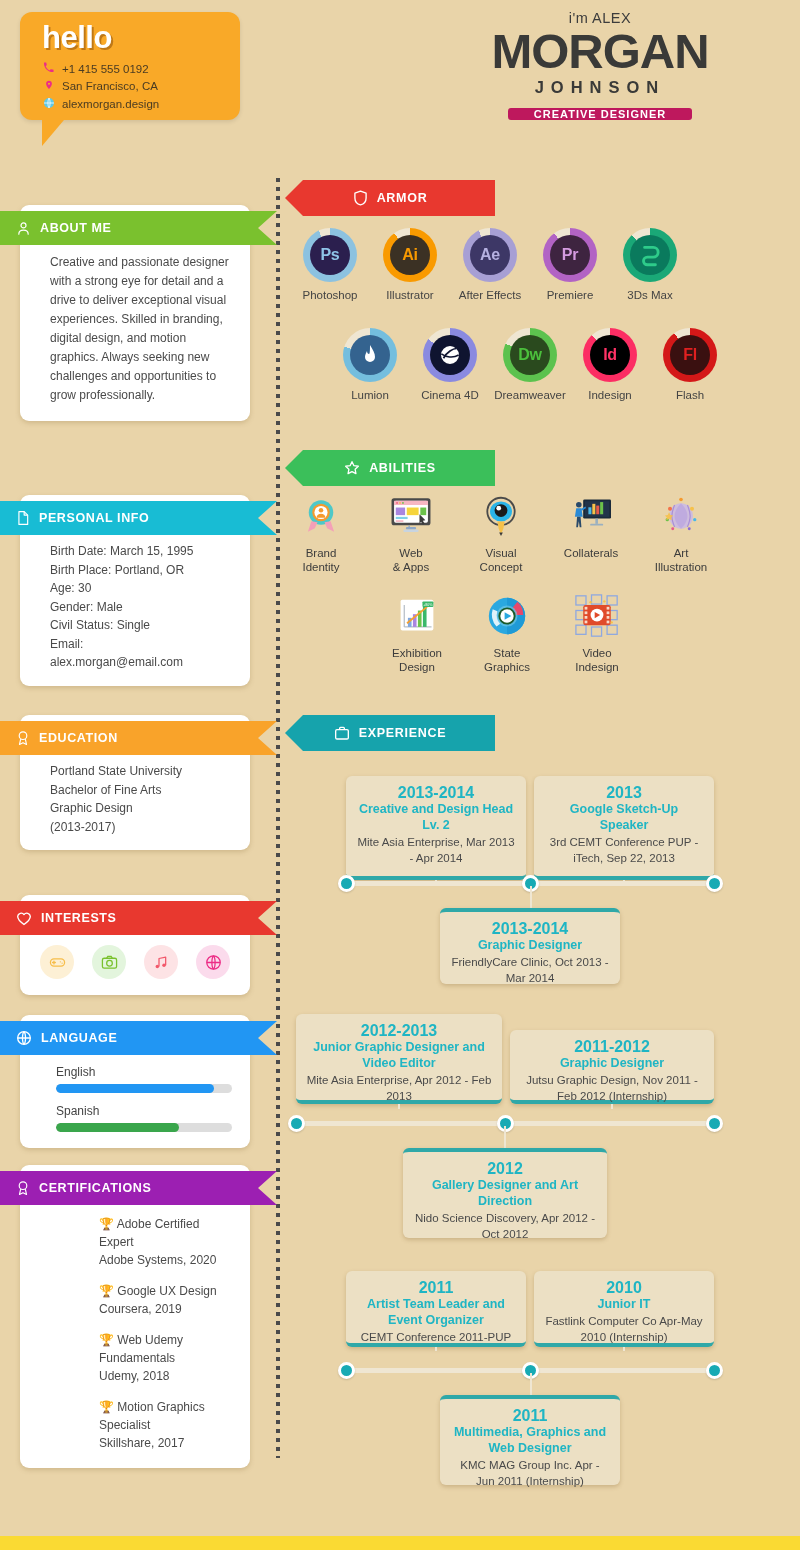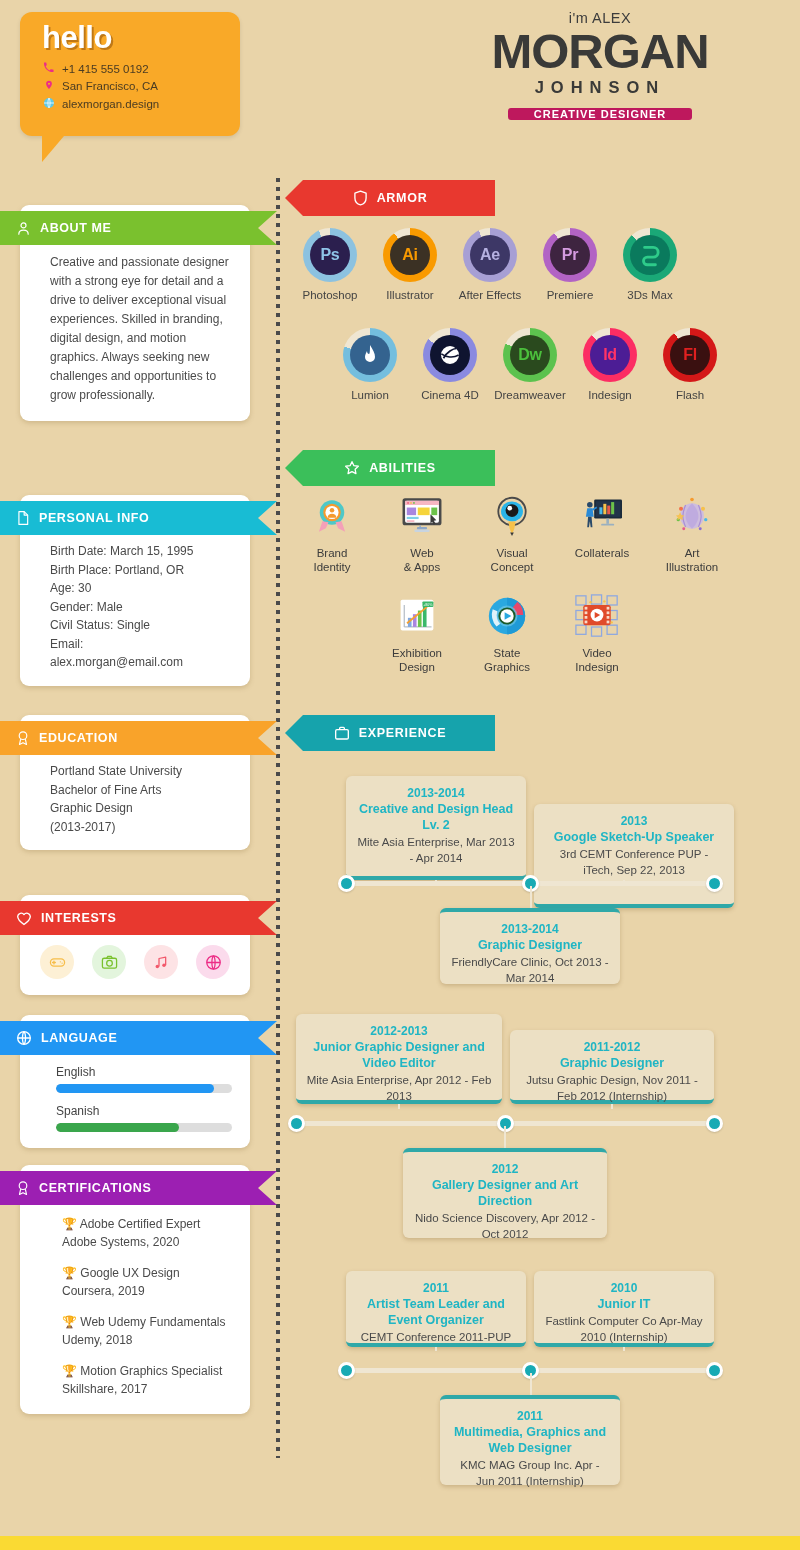--- a/index.html
+++ b/index.html
@@ -14,21 +14,21 @@
 
   
   .divider {
     position:absolute; left:276px; top:178px; width:4px; height:1280px;
     background-image:linear-gradient(#4a4a4a 50%, rgba(0,0,0,0) 0%);
     background-size:4px 9px; background-repeat:repeat-y;
   }
 
   
   .hello-box {
-    position:absolute; left:20px; top:12px; width:220px; height:124px;
+    position:absolute; left:20px; top:12px; width:220px; height:108px;
     background:#f9a928; border-radius:12px; padding:10px 0 0 22px;
     box-shadow:0 2px 4px rgba(0,0,0,.10);
   }
   .hello-box:after{
     content:""; position:absolute; left:22px; bottom:-26px;
     border-left:22px solid #f9a928; border-bottom:26px solid transparent;
   }
   .hello-word{
     font-size:31px; font-weight:700; color:#ffffff; letter-spacing:-.5px;
     text-shadow:2px 2px 0 rgba(120,60,0,.45); line-height:1;
@@ -88,21 +88,21 @@
   .abil .lbl{ font-size:11.5px; line-height:14px; color:#3c3c3c; }
 
   
   .xcard{
     position:absolute; background:#ece0c4; border-radius:6px;
     box-shadow:0 2px 4px rgba(140,110,60,.32);
     padding:9px 10px 10px; text-align:center;
   }
   .xcard.below{ border-top:4px solid #2fa8a8; }
   .xcard.above{ border-bottom:4px solid #2fa8a8; }
-  .xyear{ font-size:12px; color:#1fb5c4; font-weight:600; line-height:16px; }
+  .xyear{ font-size:16px; color:#1fb5c4; font-weight:600; line-height:16px; }
   .xrole{ font-size:12.5px; color:#1fb5c4; font-weight:800; line-height:16px; }
   .xdesc{ font-size:11.5px; color:#4a4a4a; line-height:16px; margin-top:1px; }
 
   .tline{ position:absolute; height:5px; background:#efe6d2; border-radius:3px; }
   .tdot{
     position:absolute; width:17px; height:17px; border-radius:50%;
     background:#18aab4; border:3px solid #fff; box-shadow:0 1px 2px rgba(0,0,0,.15);
   }
   .tstub{ position:absolute; width:2px; background:#efe6d2; }
 
@@ -267,21 +267,21 @@
   <div class="lbanner" style="top:1021px;background:#2196f3;">
     <svg width="16" height="16" viewBox="0 0 24 24">
         <circle cx="12" cy="12" r="9.5" fill="none" stroke="#fff" stroke-width="2"></circle>
         <path d="M2.5 12h19M12 2.5c3 3 3 16 0 19M12 2.5c-3 3-3 16 0 19" fill="none" stroke="#fff" stroke-width="2"></path>
       </svg>
     <span>LANGUAGE</span>
   </div>
 
   <div class="lcard" style="top:1165px;">
     <div style="height:34px"></div>
-    <div style="padding:16px 14px 16px 42px;">
+    <div style="padding:16px 14px 16px 42px;margin-left:37px;">
       <div class="certblock">
         <div class="certline"><span>🏆</span> <span>Adobe Certified Expert</span></div>
         <div class="certline">Adobe Systems, 2020</div>
       </div>
       <div class="certblock">
         <div class="certline"><span>🏆</span> <span>Google UX Design</span></div>
         <div class="certline">Coursera, 2019</div>
       </div>
       <div class="certblock">
         <div class="certline"><span>🏆</span> <span>Web Udemy Fundamentals</span></div>
@@ -378,41 +378,41 @@
       <div class="app">
     <div class="ring">
       <div class="ringbg" style="background:conic-gradient(#5cc24e 0deg 295deg, #efe6d2 295deg 360deg)"></div>
       <div class="core" style="background:#2a4a1e;color:#4bbf3c">Dw</div>
     </div>
     <div class="lbl">Dreamweaver</div>
   </div>
       <div class="app">
     <div class="ring">
       <div class="ringbg" style="background:conic-gradient(#fc2d63 0deg 317deg, #efe6d2 317deg 360deg)"></div>
-      <div class="core" style="background:#4c1d95;color:#ff3366">Id</div>
+      <div class="core" style="background:#000000;color:#ff3366">Id</div>
     </div>
     <div class="lbl">Indesign</div>
   </div>
       <div class="app">
     <div class="ring">
       <div class="ringbg" style="background:conic-gradient(#d41818 0deg 324deg, #efe6d2 324deg 360deg)"></div>
       <div class="core" style="background:#3a1010;color:#e02020">Fl</div>
     </div>
     <div class="lbl">Flash</div>
   </div>
     </div>
 
   <div class="rbanner" style="top:450px;width:210px;background:#3bbf5a;">
     <svg width="16" height="16" viewBox="0 0 24 24">
         <path d="M12 2.5l2.9 6 6.6.9-4.8 4.6 1.2 6.5L12 17.4 6.1 20.5l1.2-6.5L2.5 9.4l6.6-.9z" fill="none" stroke="#fff" stroke-width="2" stroke-linejoin="round"></path>
       </svg>
     <span>ABILITIES</span>
   </div>
 
-  <div class="abil-row" id="abil-row1" style="left:287px;top:492px;">
+  <div class="abil-row" id="abil-row1" style="left:276px;top:492px;">
       <div class="abil">
     <div class="ic">
           <svg width="42" height="42" viewBox="0 0 48 48">
             <circle cx="24" cy="20" r="14" fill="#4ec8c8"></circle>
             <path d="M13 30l-4 12 8-4 3-7zM35 30l4 12-8-4-3-7z" fill="#f4a0b8"></path>
             <circle cx="24" cy="20" r="10" fill="#f59a2e"></circle>
             <circle cx="24" cy="20" r="7.5" fill="#fff"></circle>
             <circle cx="24" cy="17.5" r="2.6" fill="#f59a2e"></circle>
             <path d="M19 26c0-3 2.2-4.6 5-4.6s5 1.6 5 4.6z" fill="#f59a2e"></path>
           </svg>
@@ -588,21 +588,21 @@
         <path d="M8.5 7V4.8c0-.7.6-1.3 1.3-1.3h4.4c.7 0 1.3.6 1.3 1.3V7" fill="none" stroke="#fff" stroke-width="2"></path>
       </svg>
     <span>EXPERIENCE</span>
   </div>
 
   <div class="xcard above" style="left:346px;top:776px;width:180px;height:104px;">
     <div class="xyear">2013-2014</div>
     <div class="xrole">Creative and Design Head Lv. 2</div>
     <div class="xdesc">Mite Asia Enterprise, Mar 2013 - Apr 2014</div>
   </div>
-  <div class="xcard above" style="left:534px;top:804px;width:200px;height:104px;">
+  <div class="xcard above" style="left:534px;top:776px;width:180px;height:104px;">
     <div class="xyear">2013</div>
     <div class="xrole">Google Sketch-Up Speaker</div>
     <div class="xdesc">3rd CEMT Conference PUP - iTech, Sep 22, 2013</div>
   </div>
   <div class="tstub" style="left:435px;top:880px;height:4px;"></div>
   <div class="tstub" style="left:623px;top:880px;height:4px;"></div>
   <div class="tline" style="left:346px;top:881px;width:368px;"></div>
   <div class="tdot" style="left:338px;top:875px;"></div>
   <div class="tdot" style="left:522px;top:875px;"></div>
   <div class="tdot" style="left:706px;top:875px;"></div>

